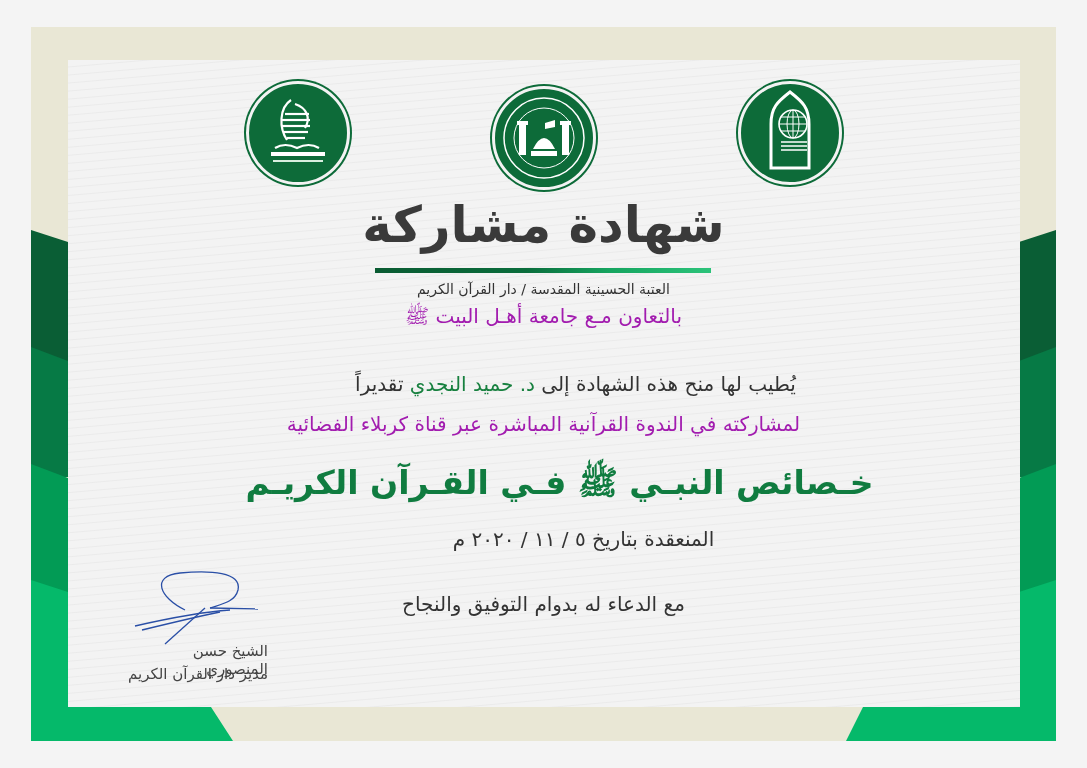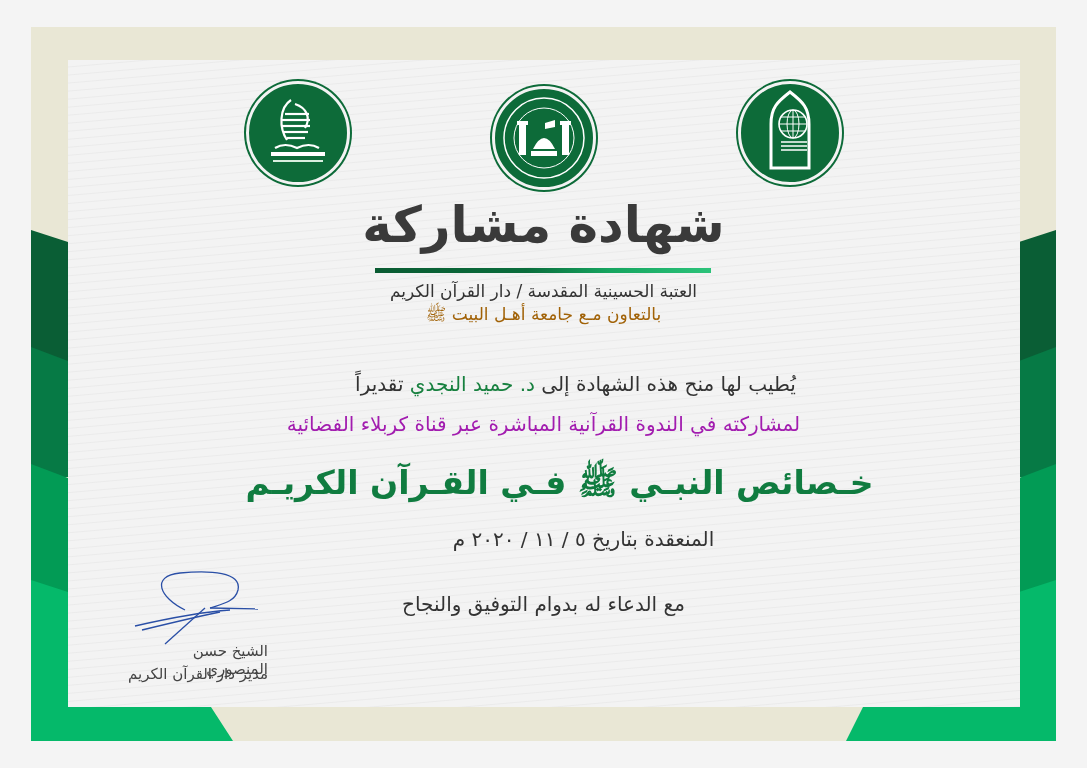--- a/index.html
+++ b/index.html
@@ -6,22 +6,22 @@
   body{width:1087px;height:768px;background:#f4f4f4;position:relative;overflow:hidden;font-family:"DejaVu Sans",sans-serif;}
   .frame{position:absolute;left:31px;top:27px;width:1025px;height:714px;background:#e9e7d5;overflow:hidden;}
   .strip{position:absolute;width:37px;}
   .paper{position:absolute;left:68px;top:60px;width:952px;height:647px;background:#f3f3f3;overflow:hidden;
     background-image:repeating-linear-gradient(175deg, rgba(0,0,0,0) 0px, rgba(0,0,0,0) 6px, rgba(210,210,210,0.25) 7px, rgba(0,0,0,0) 8px);}
   .logo{position:absolute;width:98px;height:98px;border-radius:50%;background:#0d6b39;border:3px solid #f3f3f3;box-shadow:0 0 0 2px #0d6b39;}
   .logo svg{position:absolute;left:0;top:0;}
   .center{position:absolute;left:0;width:1087px;text-align:center;direction:rtl;}
   .title{top:196px;font-size:50px;font-weight:bold;color:#3a3a3a;letter-spacing:1px;text-align:center;}
   .rule{position:absolute;left:375px;top:268px;width:336px;height:5px;background:linear-gradient(90deg,#0a5b32 0%,#0a6d3c 45%,#16a560 70%,#2cc37a 100%);}
-  .sub1{top:281px;font-size:17px;color:#333;}
-  .sub2{top:304px;font-size:17px;color:#a16207;letter-spacing:2px;}
+  .sub1{top:281px;font-size:14px;color:#333;}
+  .sub2{top:304px;font-size:20px;color:#a21caf;letter-spacing:2px;}
   .line1{top:372px;font-size:20px;color:#333;margin-left:32px;}
   .line1 .name{color:#17803f;}
   .line2{top:412px;font-size:20px;color:#a21caf;}
   .topic{top:463px;font-size:33px;font-weight:bold;color:#107c40;margin-left:16px;}
   .date{top:527px;font-size:20px;color:#333;margin-left:40px;}
   .wish{top:592px;font-size:20px;color:#333;}
   .sig{position:absolute;left:128px;width:140px;text-align:right;direction:rtl;font-size:15px;color:#444;}
 </style>
 </head>
 <body>

